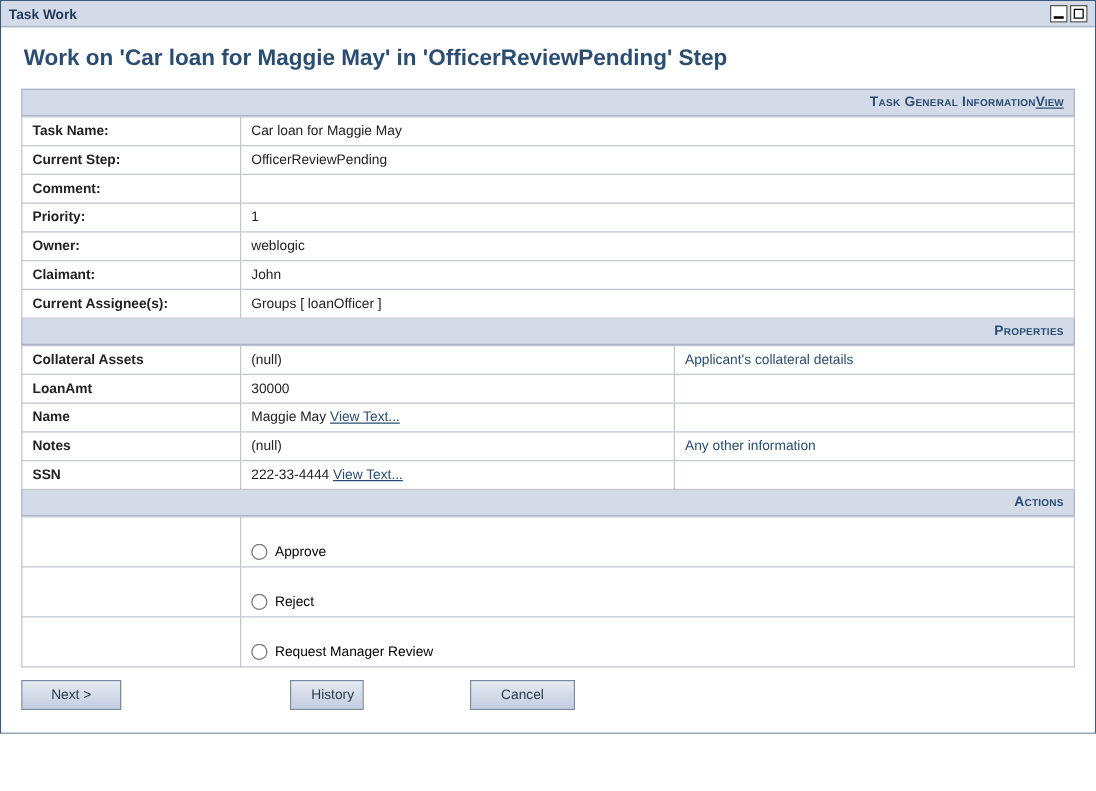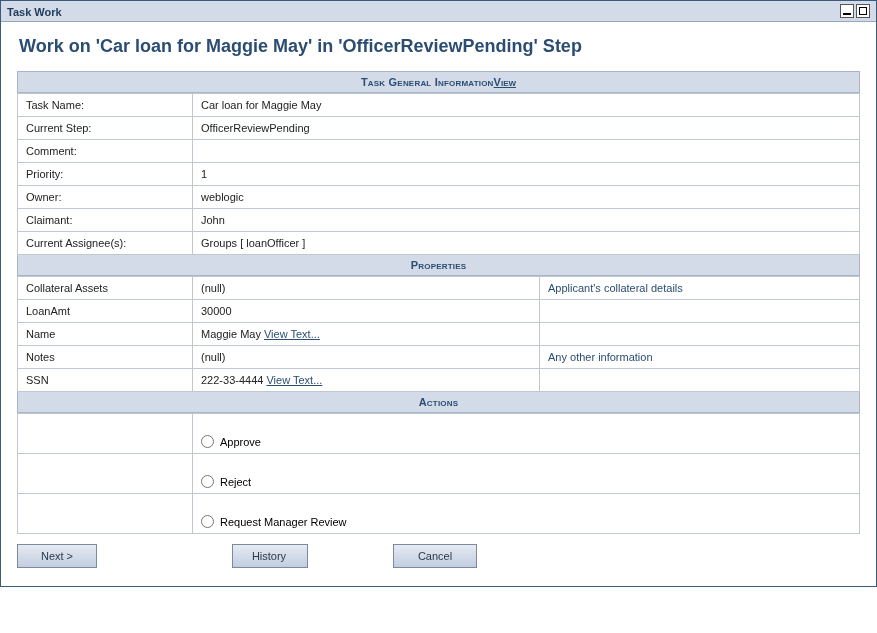--- a/index.html
+++ b/index.html
@@ -61,21 +61,21 @@
     color: #2b4d72;
     font-size: 18px;
     font-weight: bold;
     margin: 0 0 14px 2px;
   }
   .section-header {
     background: #d3dae8;
     border: 1px solid #a8b5c8;
     padding: 4px 8px;
     display: flex;
-    justify-content: center;
+    justify-content: flex-end;
     align-items: center;
   }
   .section-title {
     color: #2b4d72;
     font-weight: bold;
     font-variant: small-caps;
     letter-spacing: 0.2px;
     font-size: 11px;
   }
   .view-link {
@@ -91,21 +91,21 @@
     border-collapse: collapse;
   }
   table.data-table td {
     border: 1px solid #c0c7d0;
     padding: 5px 8px;
     vertical-align: middle;
     font-size: 11px;
   }
   td.label-cell {
     width: 175px;
-    font-weight: normal;
+    font-weight: bold;
     color: #222;
   }
   td.value-cell {
     color: #222;
   }
   td.desc-cell {
     width: 320px;
     color: #2b4d72;
   }
   .inline-link {
@@ -275,19 +275,19 @@
           </label>
         </td>
       </tr>
     </tbody>
       </table>
 
     <div class="button-bar">
       <button class="btn" style="width:80px;">Next &gt;</button>
       <div class="spacer-sm"></div>
       <div class="spacer-md"></div>
-      <button class="btn" style="width:76px;padding-left:16px;">History</button>
+      <button class="btn" style="width:59px;padding-left:16px;">History</button>
       <div class="spacer-md"></div>
       <button class="btn" style="width:84px;">Cancel</button>
     </div>
 
   </div>
 </div>
 
 </body></html>

